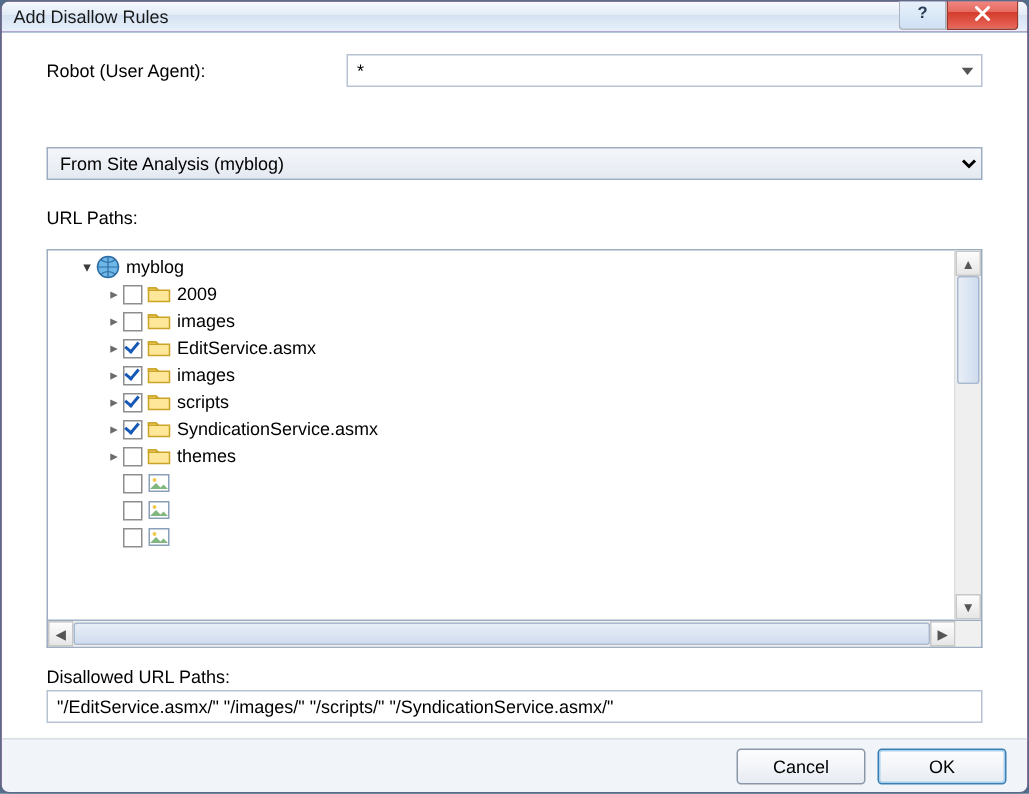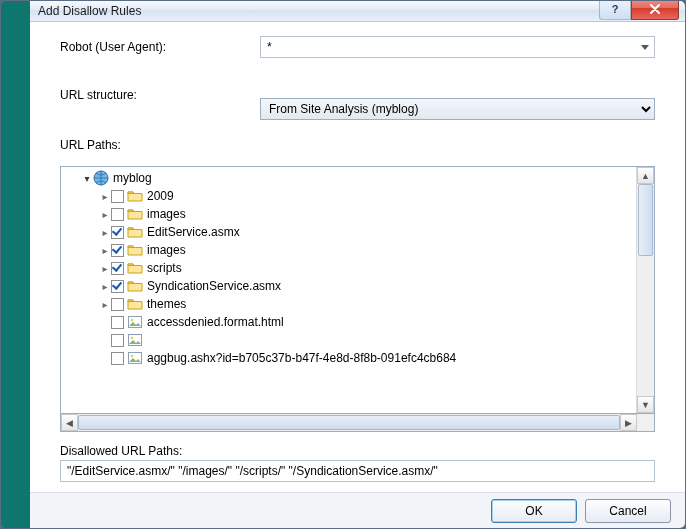--- a/index.html
+++ b/index.html
@@ -6,29 +6,28 @@
     margin: 0;
     padding: 0;
     font-family: "Segoe UI", Tahoma, sans-serif;
     font-size: 12px;
     background: #5a7a9a;
   }
   .window {
     width: 686px;
     height: 529px;
     box-sizing: border-box;
-    background: #0f766e;
+    background: #701a75;
     border: 1px solid #5a6d85;
     border-radius: 6px;
     box-shadow: 0 0 8px rgba(0,0,0,0.3);
     display: flex;
     flex-direction: column;
     overflow: hidden;
     position: relative;
-    padding-left: 29px;
   }
   
   .titlebar {
     height: 28px;
     background: linear-gradient(to bottom, #f6fafe 0%, #e2ebf6 45%, #d5e2f2 46%, #e8f1fb 100%);
     border-bottom: 1px solid #b7c7db;
     display: flex;
     align-items: center;
     padding: 0 0 0 8px;
     color: #1a1a1a;
@@ -290,21 +289,20 @@
         <input class="textfield" type="text" value="*" style="">
         <span class="dropdown-arrow">
           <svg width="8" height="6" viewBox="0 0 8 6">
               <path d="M0 0 L8 0 L4 5 Z" fill="#555"></path>
             </svg>
         </span>
       </div>
     </div>
 
     <div class="formrow">
-      <div class="lbl">URL structure:</div>
       <div class="field-wrap">
         <select class="combo">
           <option>From Site Analysis (myblog)</option>
         </select>
       </div>
     </div>
 
     <div class="section-label">URL Paths:</div>
 
     <div class="tree-panel">
@@ -417,21 +415,20 @@
             <span class="indent"></span>
             <span class="expander"></span>
             <span class="chk"></span>
             <span class="ico">
               <svg width="16" height="16" viewBox="0 0 16 16">
                 <rect x="1.5" y="2.5" width="13" height="11" fill="#fff" stroke="#8aa0b8"></rect>
                 <circle cx="5" cy="6" r="1.3" fill="#f2c94c"></circle>
                 <path d="M2 12 L6 8 L9 11 L11 9 L14 12 Z" fill="#7fb77e"></path>
               </svg>
             </span>
-            <span class="nlabel">accessdenied.format.html</span>
           </div>
           <div class="node">
             <span class="indent"></span>
             <span class="indent"></span>
             <span class="expander"></span>
             <span class="chk"></span>
             <span class="ico">
               <svg width="16" height="16" viewBox="0 0 16 16">
                 <rect x="1.5" y="2.5" width="13" height="11" fill="#fff" stroke="#8aa0b8"></rect>
                 <circle cx="5" cy="6" r="1.3" fill="#f2c94c"></circle>
@@ -444,21 +441,20 @@
             <span class="indent"></span>
             <span class="expander"></span>
             <span class="chk"></span>
             <span class="ico">
               <svg width="16" height="16" viewBox="0 0 16 16">
                 <rect x="1.5" y="2.5" width="13" height="11" fill="#fff" stroke="#8aa0b8"></rect>
                 <circle cx="5" cy="6" r="1.3" fill="#f2c94c"></circle>
                 <path d="M2 12 L6 8 L9 11 L11 9 L14 12 Z" fill="#7fb77e"></path>
               </svg>
             </span>
-            <span class="nlabel">aggbug.ashx?id=b705c37b-b47f-4e8d-8f8b-091efc4cb684</span>
           </div>
         </div>
       <div class="vscroll">
         <div class="arrow">▲</div>
         <div class="track">
           <div class="thumb"></div>
         </div>
         <div class="arrow">▼</div>
       </div>
     </div>
@@ -470,17 +466,17 @@
       <div class="arrow">▶</div>
       <div class="corner"></div>
     </div>
 
     <div class="disallowed-label">Disallowed URL Paths:</div>
     <input class="wide" type="text" value="&quot;/EditService.asmx/&quot; &quot;/images/&quot; &quot;/scripts/&quot; &quot;/SyndicationService.asmx/&quot;" style="">
 
   </div>
 
   <div class="footer">
+    <button class="dlg">Cancel</button>
     <button class="dlg default">OK</button>
-    <button class="dlg">Cancel</button>
   </div>
 
 </div>
 
 </body></html>

